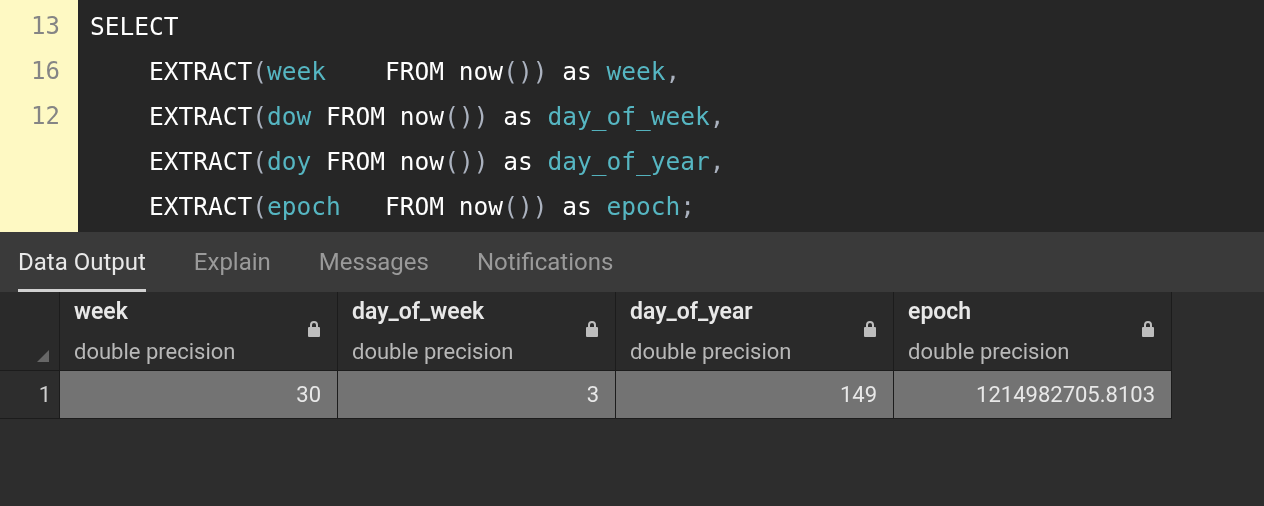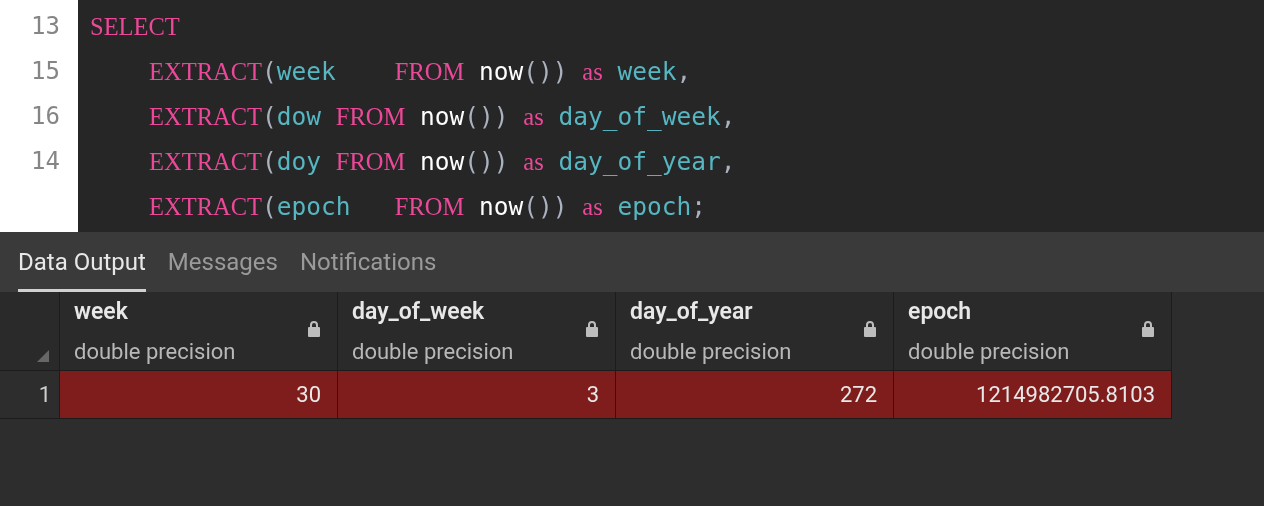--- a/index.html
+++ b/index.html
@@ -18,44 +18,44 @@
     overflow: hidden;
   }
   .gutter {
     width: 78px;
     padding-top: 4px;
     text-align: right;
     color: #858585;
     font-family: ui-monospace, SFMono-Regular, Menlo, Consolas, monospace;
     font-size: 24px;
     line-height: 45px;
-    background: #ffffff;
+    background: #fef9c3;
     user-select: none;
   }
   .gutter div { padding-right: 18px; }
   .code {
     flex: 1;
     padding-top: 4px;
     font-family: ui-monospace, SFMono-Regular, Menlo, Consolas, monospace;
     font-size: 24.5px;
     line-height: 45px;
     white-space: pre;
     color: #d4d4d4;
     padding-left: 12px;
   }
-  .kw { color: #ec4899; font-family: Liberation Serif, serif; }
+  .kw { color: #ffffff; }
   .fn { color: #ffffff; }
   .id { color: #56b6c2; }
   .op { color: #d4d4d4; }
   .pn { color: #abb2bf; }
   .comma { color: #abb2bf; }
 
   .tabs {
     display: flex;
-    gap: 22px;
+    gap: 48px;
     align-items: center;
     padding: 7px 18px;
     height: 60px;
     background: #3a3a3a;
     font-size: 24px;
     color: #9a9a9a;
   }
   .tab { cursor: pointer; padding: 14px 0; }
   .tab.active { color: #e8e8e8; position: relative; }
   .tab.active::after {
@@ -110,42 +110,42 @@
     width: 278px;
     height: 48px;
     border-right: 1px solid #1c1c1c;
     border-bottom: 1px solid #1c1c1c;
     display: flex;
     align-items: center;
     justify-content: flex-end;
     padding-right: 16px;
     font-size: 22px;
     color: #e8e8e8;
-    background: #7f1d1d;
+    background: #737373;
   }
   .bottom-fill {
     height: 87px;
     background: #2d2d2d;
   }
 </style>
 </head>
 <body>
 
 <div class="editor">
   <div class="gutter">
     <div>13</div>
-    <div>15</div>
     <div>16</div>
-    <div>14</div>
+    <div>12</div>
   </div>
   <div class="code" id="code-area"><div><span class="kw">SELECT</span></div><div><span class="op">    </span><span class="kw">EXTRACT</span><span class="pn">(</span><span class="id">week</span><span class="op">    </span><span class="kw">FROM</span><span class="op"> </span><span class="fn">now</span><span class="pn">())</span><span class="op"> </span><span class="kw">as</span><span class="id"> week</span><span class="comma">,</span></div><div><span class="op">    </span><span class="kw">EXTRACT</span><span class="pn">(</span><span class="id">dow</span><span class="op"> </span><span class="kw">FROM</span><span class="op"> </span><span class="fn">now</span><span class="pn">())</span><span class="op"> </span><span class="kw">as</span><span class="id"> day_of_week</span><span class="comma">,</span></div><div><span class="op">    </span><span class="kw">EXTRACT</span><span class="pn">(</span><span class="id">doy</span><span class="op"> </span><span class="kw">FROM</span><span class="op"> </span><span class="fn">now</span><span class="pn">())</span><span class="op"> </span><span class="kw">as</span><span class="id"> day_of_year</span><span class="comma">,</span></div><div><span class="op">    </span><span class="kw">EXTRACT</span><span class="pn">(</span><span class="id">epoch</span><span class="op">   </span><span class="kw">FROM</span><span class="op"> </span><span class="fn">now</span><span class="pn">())</span><span class="op"> </span><span class="kw">as</span><span class="id"> epoch</span><span class="comma">;</span></div></div>
 </div>
 
 <div class="tabs">
   <div class="tab active">Data Output</div>
+  <div class="tab">Explain</div>
   <div class="tab">Messages</div>
   <div class="tab">Notifications</div>
 </div>
 
 <div class="grid">
   <div class="row">
     <div class="rownum-head">
       <svg width="16" height="16" viewBox="0 0 16 16">
           <polygon points="2,14 14,14 14,2" fill="#9a9a9a"></polygon>
         </svg>
@@ -192,18 +192,18 @@
         <svg width="18" height="20" viewBox="0 0 18 20" fill="currentColor">
             <path d="M5 8V6a4 4 0 0 1 8 0v2h1a1 1 0 0 1 1 1v8a1 1 0 0 1-1 1H4a1 1 0 0 1-1-1V9a1 1 0 0 1 1-1h1zm2 0h4V6a2 2 0 0 0-4 0v2z"></path>
           </svg>
       </span>
     </div>
   </div>
   <div class="row">
     <div class="rownum-cell">1</div>
     <div class="datacell">30</div>
     <div class="datacell">3</div>
-    <div class="datacell">272</div>
+    <div class="datacell">149</div>
     <div class="datacell">1214982705.8103</div>
   </div>
 </div>
 
 <div class="bottom-fill"></div>
 
 </body></html>

